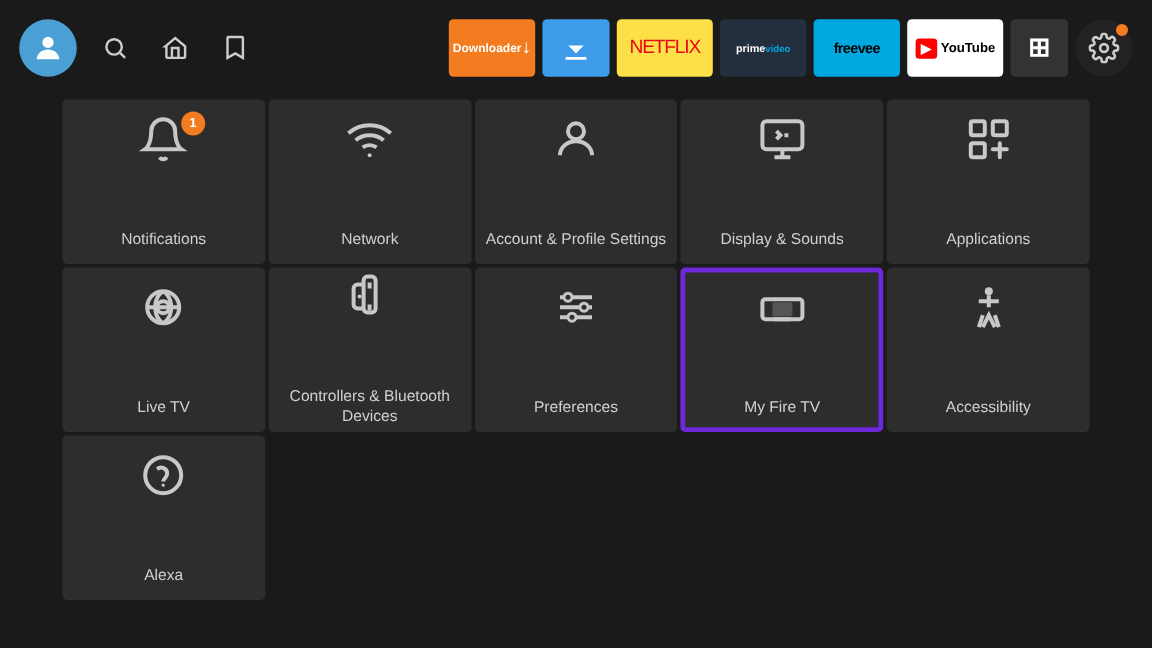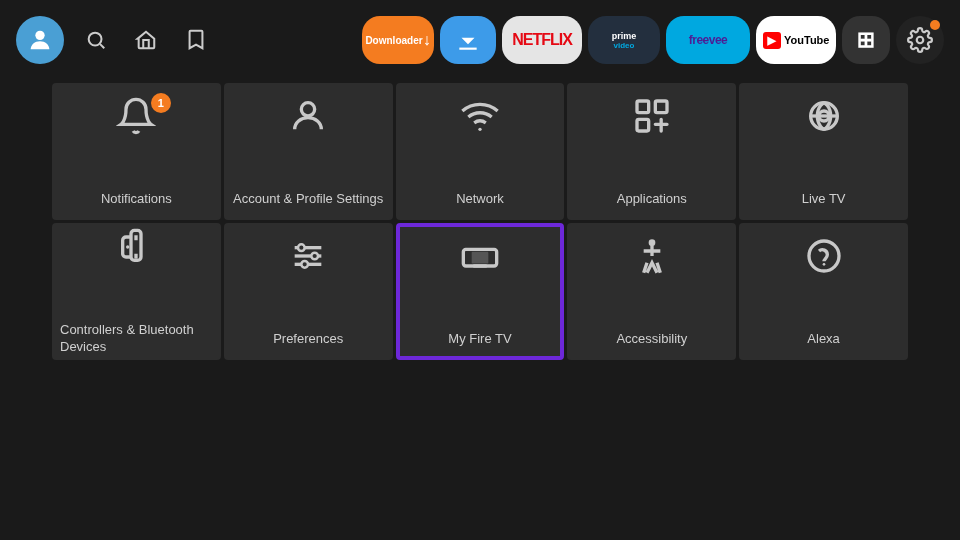--- a/index.html
+++ b/index.html
@@ -51,21 +51,21 @@
       font-size: 20px;
     }
     .nav-apps {
       display: flex;
       align-items: center;
       gap: 6px;
       margin-left: auto;
     }
     .app-tile {
       height: 48px;
-      border-radius: 18px;
+      border-radius: 4px;
       display: flex;
       align-items: center;
       justify-content: center;
       padding: 0 10px;
       font-weight: bold;
       font-size: 13px;
       cursor: pointer;
       min-width: 48px;
     }
     .app-downloader {
@@ -75,39 +75,39 @@
       padding: 0 8px;
       width: 72px;
     }
     .app-blue-arrow {
       background: #3d9be9;
       color: #fff;
       font-size: 22px;
       width: 56px;
     }
     .app-netflix {
-      background: #e5e5e5;
+      background: #fde047;
       color: #e50914;
       font-size: 16px;
-      font-weight: 700;
+      font-weight: 400;
       letter-spacing: -1px;
       width: 80px;
     }
     .app-prime {
       background: #232f3e;
       width: 72px;
       font-size: 9px;
       color: #fff;
     }
     .app-freevee {
       background: #00a8e0;
-      color: #4c1d95;
+      color: #000000;
       font-size: 12px;
       font-weight: 900;
-      width: 84px;
+      width: 72px;
     }
     .app-youtube {
       background: #fff;
       color: #ff0000;
       font-size: 12px;
       font-weight: bold;
       width: 80px;
     }
     .app-grid {
       background: #333;
@@ -159,20 +159,21 @@
       border: 4px solid #6d28d9;
     }
     .tile-icon {
       font-size: 32px;
       color: #d0d0d0;
       line-height: 1;
     }
     .tile-label {
       font-size: 13px;
       color: #d0d0d0;
+      text-align: center;
       line-height: 1.3;
       margin-top: 40px;
     }
     .notification-badge {
       position: absolute;
       top: 10px;
       right: 50px;
       width: 20px;
       height: 20px;
       background: #f47c20;
@@ -228,21 +229,21 @@
       <span style="font-size:10px;font-weight:bold;">Downloader</span>
       <span style="font-size:16px;">↓</span>
     </div>
     <div class="app-tile app-blue-arrow">
       <svg width="26" height="26" viewBox="0 0 24 24" fill="#fff">
           <path d="M12 2v14M6 10l6 6 6-6"></path>
           <path d="M4 20h16" stroke="#fff" stroke-width="2"></path>
         </svg>
     </div>
     <div class="app-tile app-netflix">NETFLIX</div>
-    <div class="app-tile app-prime" style="display:flex;flex-direction:column;align-items:center;justify-content:center;">
+    <div class="app-tile app-prime" style="display:flex;flex-direction:row;align-items:center;justify-content:center;">
       <span style="font-size:9px;color:#fff;font-weight:bold;">prime</span>
       <span style="font-size:8px;color:#00a8e0;">video</span>
     </div>
     <div class="app-tile app-freevee" style="font-weight:900;letter-spacing:-0.5px;">freevee</div>
     <div class="app-tile app-youtube">
       <span style="background:#ff0000;color:#fff;padding:2px 5px;border-radius:3px;font-size:11px;font-weight:bold;">▶</span>
       <span style="color:#000;font-size:11px;font-weight:bold;margin-left:3px;text-align:right;">YouTube</span>
     </div>
     <div class="app-tile app-grid" style="font-size:22px;">⊞</div>
     <div class="app-tile app-settings" style="position:relative;">
@@ -264,39 +265,49 @@
           <path d="M18 8A6 6 0 006 8c0 7-3 9-3 9h18s-3-2-3-9"></path>
           <path d="M13.73 21a2 2 0 01-3.46 0"></path>
         </svg>
     </div>
     <div class="tile-label">Notifications</div>
   </div>
 
   <div class="setting-tile">
     <div class="tile-icon">
       <svg viewBox="0 0 24 24">
-          <circle cx="12" cy="8" r="4"></circle>
-          <path d="M4 20c0-4 3.6-7 8-7s8 3 8 7"></path>
-        </svg>
-    </div>
-    <div class="tile-label">Account &amp; Profile Settings</div>
-  </div>
-
-  <div class="setting-tile">
-    <div class="tile-icon">
-      <svg viewBox="0 0 24 24">
         <path d="M5 12.55a11 11 0 0114 0"></path>
         <path d="M1.42 9a16 16 0 0121.16 0"></path>
         <path d="M8.53 16.11a6 6 0 016.95 0"></path>
         <circle cx="12" cy="20" r="1" fill="#c8c8c8" stroke="none"></circle>
       </svg>
     </div>
     <div class="tile-label">Network</div>
   </div>
 
+  <div class="setting-tile">
+    <div class="tile-icon">
+      <svg viewBox="0 0 24 24">
+          <circle cx="12" cy="8" r="4"></circle>
+          <path d="M4 20c0-4 3.6-7 8-7s8 3 8 7"></path>
+        </svg>
+    </div>
+    <div class="tile-label">Account &amp; Profile Settings</div>
+  </div>
+
+  <div class="setting-tile">
+    <div class="tile-icon">
+      <svg viewBox="0 0 24 24">
+        <rect x="2" y="3" width="20" height="14" rx="2"></rect>
+        <path d="M8 21h8M12 17v4"></path>
+        <path d="M9 8l2 2-2 2M13 10h2"></path>
+      </svg>
+    </div>
+    <div class="tile-label">Display &amp; Sounds</div>
+  </div>
 
   <div class="setting-tile">
     <div class="tile-icon">
       <svg viewBox="0 0 24 24">
         <rect x="3" y="3" width="7" height="7" rx="1"></rect>
         <rect x="14" y="3" width="7" height="7" rx="1"></rect>
         <rect x="3" y="14" width="7" height="7" rx="1"></rect>
         <path d="M14 17h7M17.5 14v7" stroke-linecap="round"></path>
       </svg>
     </div>

